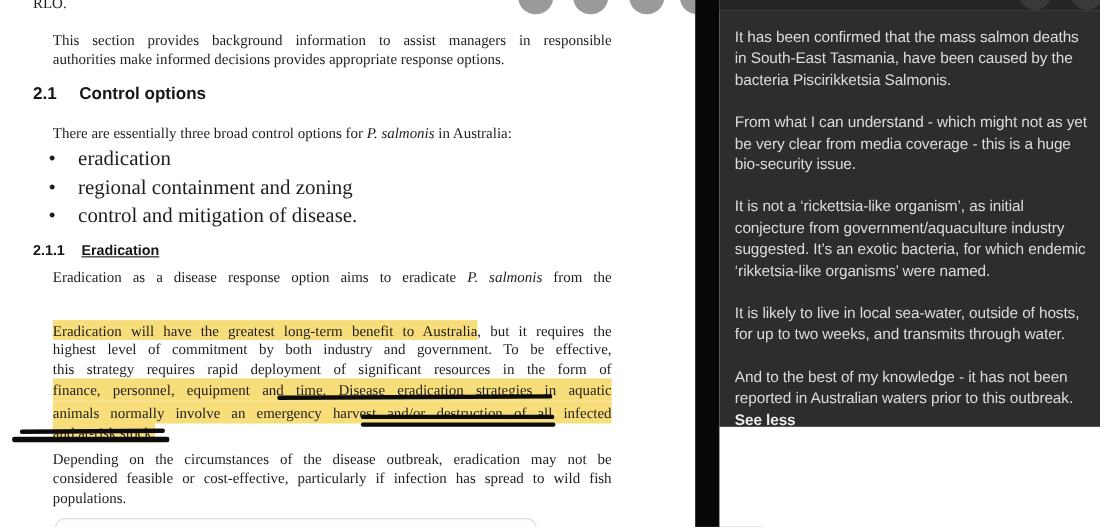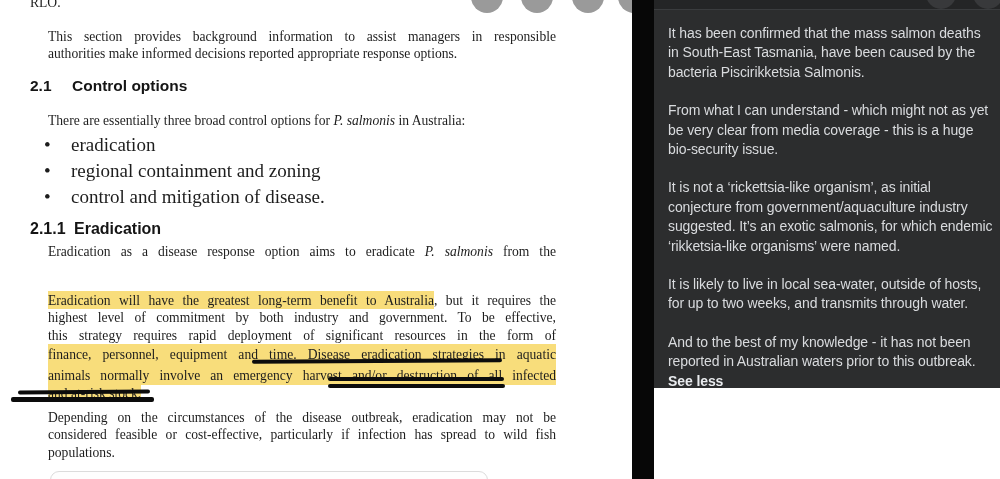--- a/index.html
+++ b/index.html
@@ -11,21 +11,21 @@
   .serif{font-family:"Liberation Serif","DejaVu Serif",serif;color:#1d1d1d;}
   .docblock{position:absolute;left:30px;width:508px;margin-left:18px;}
   .docline{font-size:13.6px;line-height:17.4px;}
   .jl{text-align:justify;text-align-last:justify;}
   .ital{font-style:italic;}
   .hl{background:#f8dd7b;padding:2px 0 1px 0;}
 
   .dochead1{position:absolute;left:30px;font-family:Liberation Sans, sans-serif;
             font-weight:bold;font-size:15.5px;color:#151515;}
   .dochead2{position:absolute;left:30px;font-family:"Liberation Sans",sans-serif;
-            font-weight:bold;font-size:16px;color:#151515;}
+            font-weight:bold;font-size:13px;color:#151515;text-decoration:underline;}
   .headnum{display:inline-block;width:42px;}
   .headnum2{display:inline-block;width:44px;}
 
   .bullet-row{position:absolute;left:44px;width:480px;font-size:19px;line-height:17px;}
   .bullet-dot{display:inline-block;width:27px;}
 
   
   .topcirc{position:absolute;width:32px;height:32px;border-radius:50%;background:#9a9a9a;top:-19px;}
 
   
@@ -61,21 +61,21 @@
 
     <div class="topcirc" style="left:471px"></div>
     <div class="topcirc" style="left:521px"></div>
     <div class="topcirc" style="left:572px"></div>
     <div class="topcirc" style="left:618px"></div>
 
     <div class="serif docline" style="position:absolute;left:30px;top:-6px;">RLO.</div>
 
     <div class="docblock serif" style="top:28px">
       <div class="docline jl">This section provides background information to assist managers in responsible</div>
-      <div class="docline">authorities make informed decisions reported appropriate response options.</div>
+      <div class="docline">authorities make informed decisions provides appropriate response options.</div>
     </div>
 
     <div class="dochead1" style="top:77px">
       <span class="headnum">2.1</span><span>Control options</span>
     </div>
 
     <div class="docblock serif" style="top:112px">
       <div class="docline"><span>There are essentially three broad control options for </span><span class="ital">P. salmonis</span><span> in Australia:</span></div>
     </div>
 
@@ -128,21 +128,21 @@
   <div id="strip"></div>
 
   <div id="panel">
     <div id="panel-topbar"></div>
     <div class="panelcirc" style="left:272px"></div>
     <div class="panelcirc" style="left:319px"></div>
 
     <div id="panel-text">
       <p>It has been confirmed that the mass salmon deaths in South-East Tasmania, have been caused by the bacteria Piscirikketsia Salmonis.</p>
       <p>From what I can understand - which might not as yet be very clear from media coverage - this is a huge bio-security issue.</p>
-      <p>It is not a ‘rickettsia-like organism’, as initial conjecture from government/aquaculture industry suggested. It’s an exotic salmonis, for which endemic ‘rikketsia-like organisms’ were named.</p>
+      <p>It is not a ‘rickettsia-like organism’, as initial conjecture from government/aquaculture industry suggested. It’s an exotic bacteria, for which endemic ‘rikketsia-like organisms’ were named.</p>
       <p>It is likely to live in local sea-water, outside of hosts, for up to two weeks, and transmits through water.</p>
       <p><span>And to the best of my knowledge - it has not been reported in Australian waters prior to this outbreak. </span><span class="see-less">See less</span></p>
     </div>
 
     <div id="share-row">
       <span>11</span>
       <span><svg viewBox="0 0 24 24">
             <path d="M13.2 3.2 23 11.1l-9.8 7.9v-4.9C7.2 14.1 3.7 16.2 1.2 20.4 1.4 12.6 6.2 8.3 13.2 8.1V3.2z"></path>
           </svg></span>
     </div>

